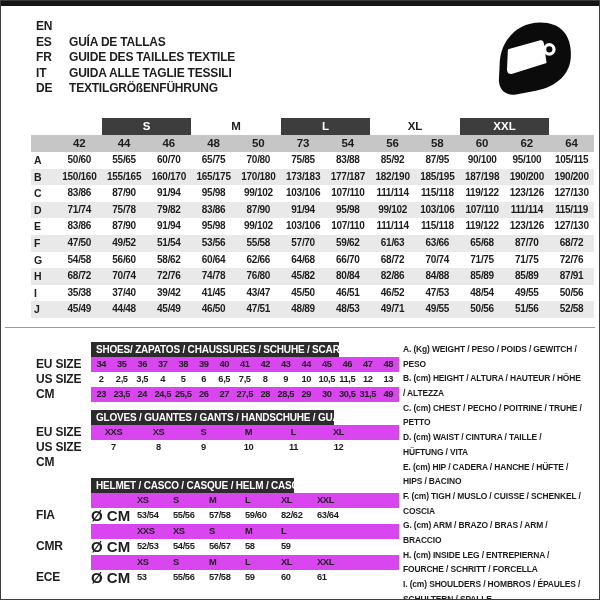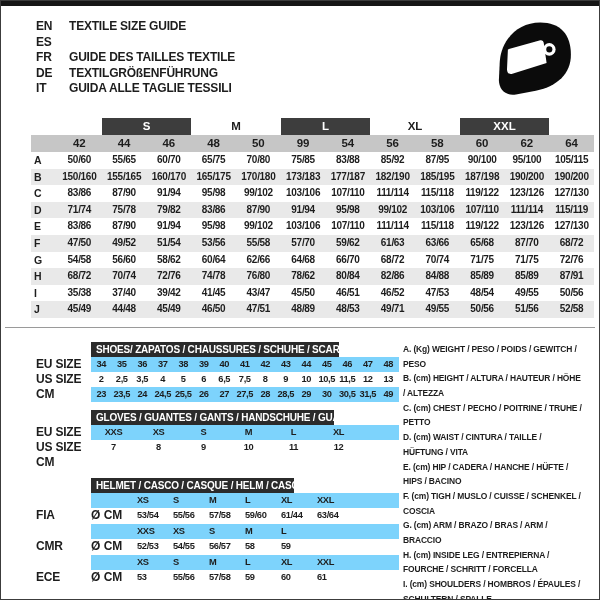--- a/index.html
+++ b/index.html
@@ -30,56 +30,56 @@
   .bar{background:#2b2b2b;color:#fff;font-size:10px;line-height:15px;height:15px;padding-left:5px;margin-left:55px;letter-spacing:-0.2px;white-space:nowrap;overflow:hidden;}
   .shoes-sec .bar{width:243px;}
   .gloves-sec .bar{width:238px;}
   .helmet-sec .bar{width:198px;}
   .gloves-sec{margin-top:8px;}
   .helmet-sec{margin-top:8px;}
   .t-row{display:flex;height:15px;}
   .helmet-sec .t-row{height:15.5px;}
   .t-label{width:55px;font-size:12px;line-height:15px;letter-spacing:-0.2px;}
   .t-cells{display:flex;flex:1;}
-  .t-cells.shaded{background:#7dd3fc;align-items:flex-end;}
+  .t-cells.shaded{background:#d946ef;align-items:flex-end;}
   .t-cell{font-size:9.3px;line-height:15px;letter-spacing:-0.35px;white-space:nowrap;}
   .shoes-sec .t-cell{width:20.5px;text-align:center;}
   .gloves-sec .t-cell{width:45px;text-align:center;}
-  .helmet-sec .t-unit{width:46px;font-size:12px;line-height:15.5px;}
+  .helmet-sec .t-unit{width:46px;font-size:15px;line-height:15.5px;}
   .helmet-sec .t-cell{width:36px;text-align:left;line-height:15.5px;}
   
   .legend{width:212px;transform:scaleX(0.92);transform-origin:left top;margin-left:4px;}
   .legend-item{font-size:9.2px;line-height:14.7px;letter-spacing:-0.15px;}
 </style>
 </head>
 <body>
 
 <div class="page">
   <div class="topbar"></div>
 
   <div class="header">
     <div id="langList">
         <div class="lang-row">
           <span class="lang-code">EN</span>
-          <span class="lang-title">TEXTILE SIZE GUIDE</span>
         </div>
         <div class="lang-row">
           <span class="lang-code">ES</span>
+          <span class="lang-title">GUÍA DE TALLAS</span>
         </div>
         <div class="lang-row">
           <span class="lang-code">FR</span>
           <span class="lang-title">GUIDE DES TAILLES TEXTILE</span>
         </div>
         <div class="lang-row">
+          <span class="lang-code">IT</span>
+          <span class="lang-title">GUIDA ALLE TAGLIE TESSILI</span>
+        </div>
+        <div class="lang-row">
           <span class="lang-code">DE</span>
           <span class="lang-title">TEXTILGRÖßENFÜHRUNG</span>
-        </div>
-        <div class="lang-row">
-          <span class="lang-code">IT</span>
-          <span class="lang-title">GUIDA ALLE TAGLIE TESSILI</span>
         </div>
       </div>
     <div class="helmet">
       <svg viewBox="0 0 100 100" width="90" height="92">
         <path d="M57 6 C31 6 14 26 12 49 L11 70 C11 81 19 88 30 86 L52 82 C76 77 91 63 91 42 C91 19 79 6 57 6 Z" fill="#0b0b0b"></path>
         <path d="M21 36 L56 26 C59 25 61 27 61 30 L64 51 L26 63 C22 64 20 62 20 58 Z" fill="#ffffff"></path>
         <circle cx="67" cy="36" r="7" fill="#ffffff"></circle>
         <circle cx="67" cy="36" r="3.4" fill="#0b0b0b"></circle>
       </svg>
     </div>
@@ -96,21 +96,21 @@
         <div class="sg dark" style="grid-column: span 2;">XXL</div>
         <div class="sg" style="grid-column: span 1;"></div>
       </div>
     <div class="num-row" id="numRow">
         <div class="num-cell"></div>
         <div class="num-cell">42</div>
         <div class="num-cell">44</div>
         <div class="num-cell">46</div>
         <div class="num-cell">48</div>
         <div class="num-cell">50</div>
-        <div class="num-cell">99</div>
+        <div class="num-cell">73</div>
         <div class="num-cell">54</div>
         <div class="num-cell">56</div>
         <div class="num-cell">58</div>
         <div class="num-cell">60</div>
         <div class="num-cell">62</div>
         <div class="num-cell">64</div>
       </div>
     <div id="mainRows">
         <div class="m-row">
           <div class="m-label">A</div>
@@ -217,21 +217,21 @@
           <div class="m-cell">71/75</div>
           <div class="m-cell">72/76</div>
         </div>
         <div class="m-row alt">
           <div class="m-label">H</div>
           <div class="m-cell">68/72</div>
           <div class="m-cell">70/74</div>
           <div class="m-cell">72/76</div>
           <div class="m-cell">74/78</div>
           <div class="m-cell">76/80</div>
-          <div class="m-cell">78/62</div>
+          <div class="m-cell">45/82</div>
           <div class="m-cell">80/84</div>
           <div class="m-cell">82/86</div>
           <div class="m-cell">84/88</div>
           <div class="m-cell">85/89</div>
           <div class="m-cell">85/89</div>
           <div class="m-cell">87/91</div>
         </div>
         <div class="m-row">
           <div class="m-label">I</div>
           <div class="m-cell">35/38</div>
@@ -380,21 +380,21 @@
               </div>
             </div>
             <div class="t-row">
               <div class="t-label">FIA</div>
               <div class="t-cells">
                 <div class="t-unit">Ø CM</div>
                 <div class="t-cell">53/54</div>
                 <div class="t-cell">55/56</div>
                 <div class="t-cell">57/58</div>
                 <div class="t-cell">59/60</div>
-                <div class="t-cell">61/44</div>
+                <div class="t-cell">82/62</div>
                 <div class="t-cell">63/64</div>
               </div>
             </div>
             <div class="t-row">
               <div class="t-label"></div>
               <div class="t-cells shaded">
                 <div class="t-unit"></div>
                 <div class="t-cell">XXS</div>
                 <div class="t-cell">XS</div>
                 <div class="t-cell">S</div>

